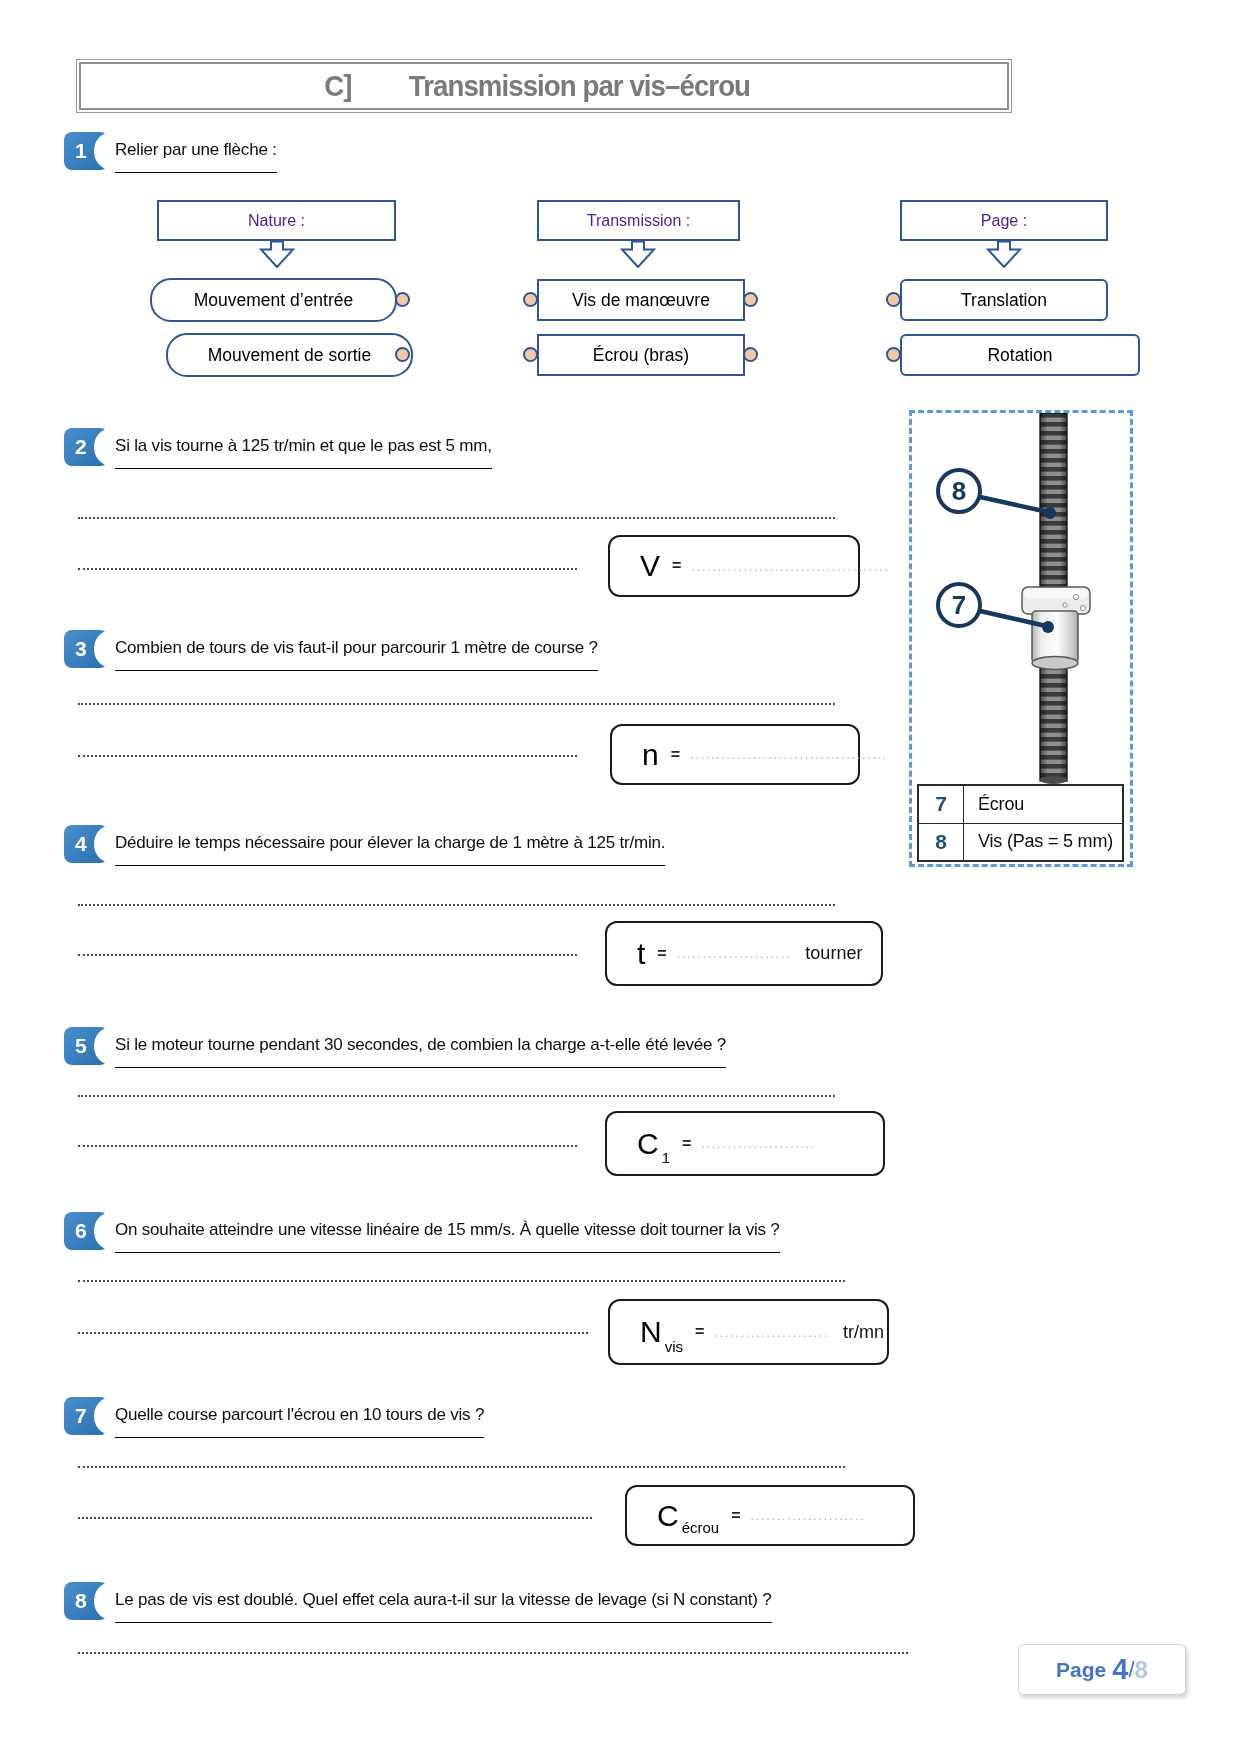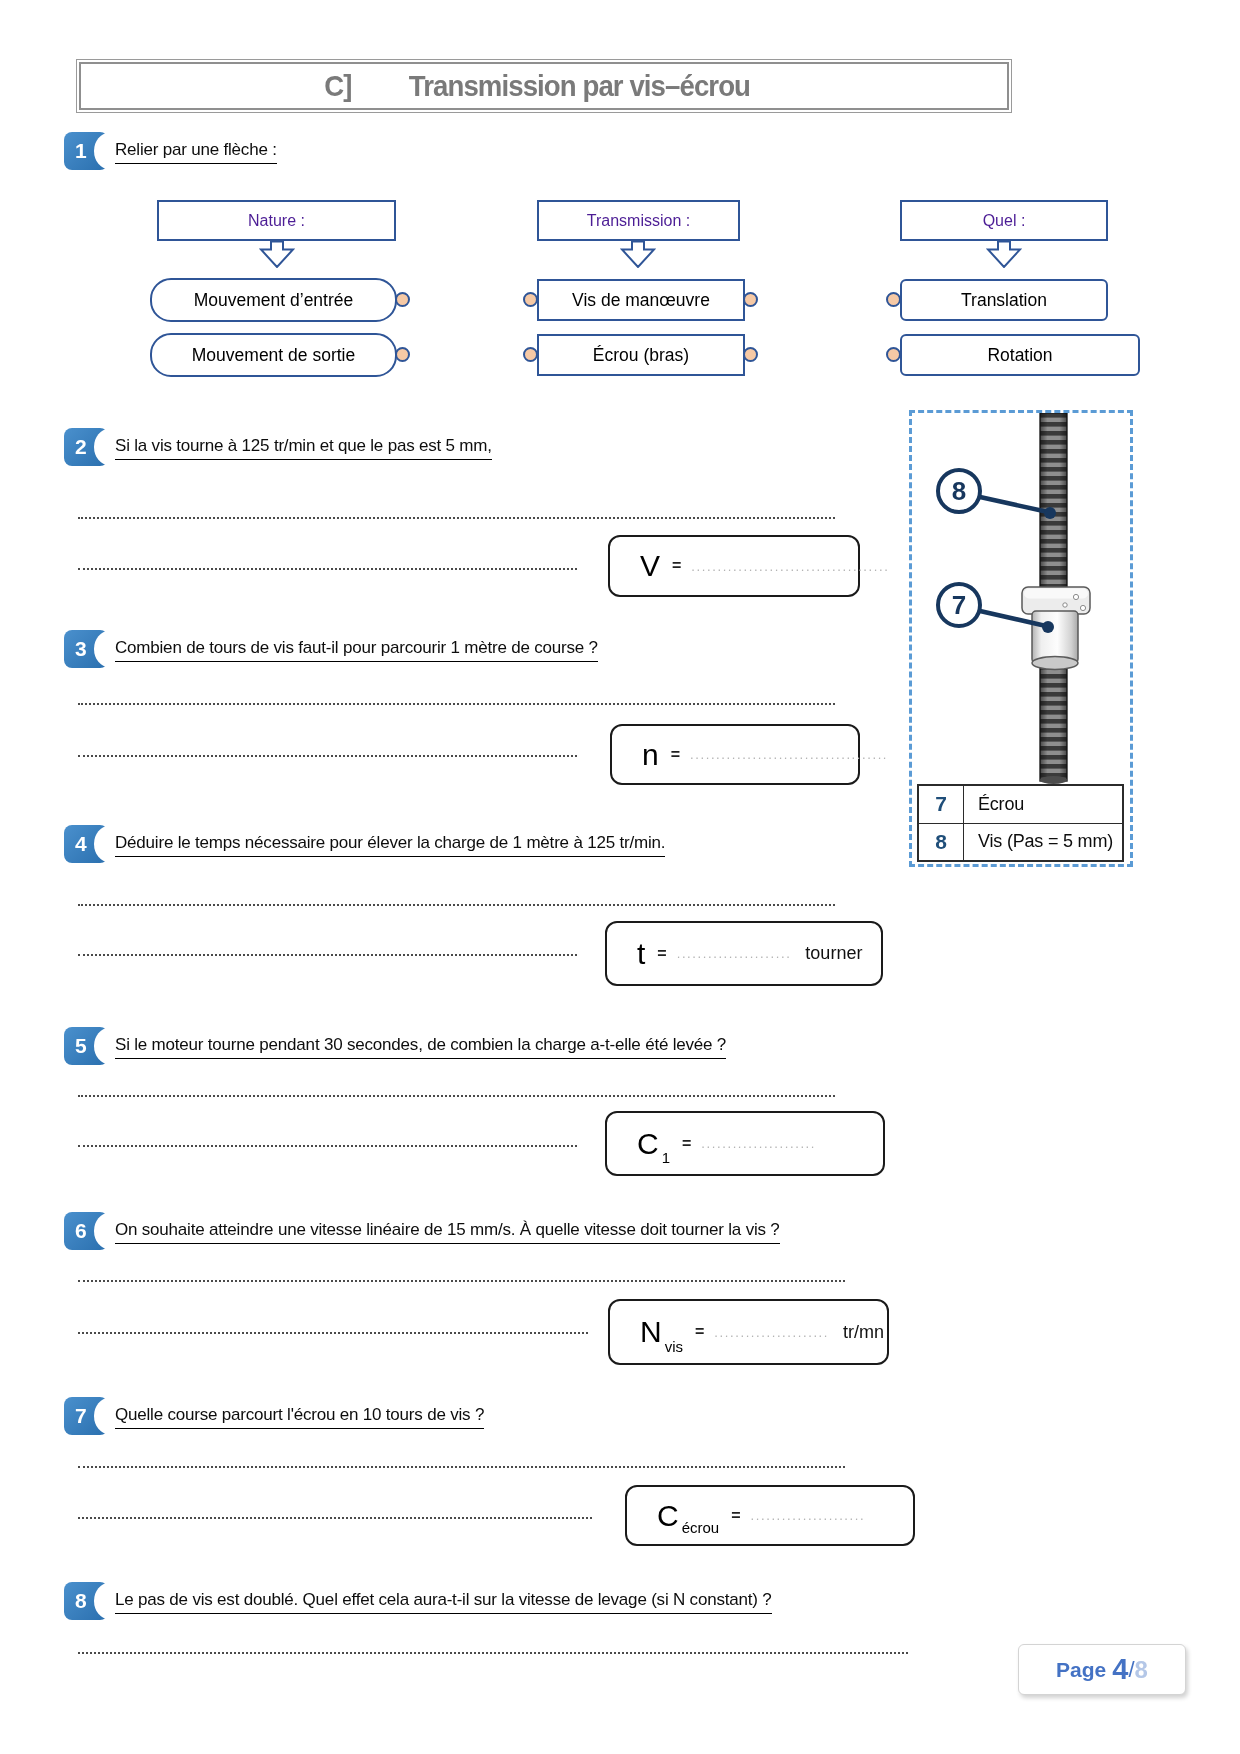--- a/index.html
+++ b/index.html
@@ -26,21 +26,21 @@
     display:flex;align-items:center;padding-left:11px;box-sizing:border-box;
   }
   .badge::after{
     content:'';position:absolute;right:-16px;top:50%;transform:translateY(-50%);
     width:30px;height:36px;background:#fff;border-radius:50%;
   }
   .qtext{
     position:absolute;left:115px;font-size:17px;letter-spacing:-.2px;color:#0d0d0d;
     white-space:nowrap;
   }
-  .qtext .ul{display:inline-block;border-bottom:1.7px solid #000;padding-bottom:3px;}
+  .qtext .ul{display:inline-block;border-bottom:1.7px solid #000;padding-bottom:12px;}
   
   .dotline{position:absolute;height:0;border-bottom:2.2px dotted #4a4a4a;}
   
   .ansbox{
     position:absolute;border:2.5px solid #1a1a1a;border-radius:12px;background:#fff;
     display:flex;align-items:center;box-sizing:border-box;padding-left:30px;
   }
   .ans-label{font-size:30px;color:#000;}
   .ans-sub{font-size:15px;color:#000;align-self:flex-end;margin:0 0 8px 3px;}
   .ans-eq{font-size:16px;font-weight:bold;color:#222;margin:0 10px 0 12px;}
@@ -105,36 +105,36 @@
   <div class="badge" style="top:132px">
       <span>1</span>
     </div>
   <div class="qtext" style="top:140px"><span class="ul">Relier par une flèche :</span></div>
 
   <div class="hdrbox" style="left:157px;top:200px;width:239px;height:41px">Nature :</div>
   <svg class="marrow" style="left:259px;top:241px" width="36" height="27" viewBox="0 0 36 27">
     <polygon points="12,0.5 24,0.5 24,8.5 34,8.5 18,26 2,8.5 12,8.5" fill="#fff" stroke="#2F5597" stroke-width="2"></polygon>
   </svg>
   <div class="itembox r12" style="left:150px;top:278px;width:247px;height:44px">Mouvement d’entrée</div>
-  <div class="itembox r12" style="left:150px;top:333px;width:247px;height:44px">Mouvement de sortie</div>
+  <div class="itembox r12" style="left:166px;top:333px;width:247px;height:44px">Mouvement de sortie</div>
   <div class="cdot" style="left:395px;top:292px"></div>
   <div class="cdot" style="left:395px;top:347px"></div>
 
   <div class="hdrbox" style="left:537px;top:200px;width:203px;height:41px">Transmission :</div>
   <svg class="marrow" style="left:620px;top:241px" width="36" height="27" viewBox="0 0 36 27">
     <polygon points="12,0.5 24,0.5 24,8.5 34,8.5 18,26 2,8.5 12,8.5" fill="#fff" stroke="#2F5597" stroke-width="2"></polygon>
   </svg>
   <div class="itembox r8" style="left:537px;top:279px;width:208px;height:42px">Vis de manœuvre</div>
   <div class="itembox r8" style="left:537px;top:334px;width:208px;height:42px">Écrou (bras)</div>
   <div class="cdot" style="left:523px;top:292px"></div>
   <div class="cdot" style="left:743px;top:292px"></div>
   <div class="cdot" style="left:523px;top:347px"></div>
   <div class="cdot" style="left:743px;top:347px"></div>
 
-  <div class="hdrbox" style="left:900px;top:200px;width:208px;height:41px">Quel :</div>
+  <div class="hdrbox" style="left:900px;top:200px;width:208px;height:41px">Page :</div>
   <svg class="marrow" style="left:986px;top:241px" width="36" height="27" viewBox="0 0 36 27">
     <polygon points="12,0.5 24,0.5 24,8.5 34,8.5 18,26 2,8.5 12,8.5" fill="#fff" stroke="#2F5597" stroke-width="2"></polygon>
   </svg>
   <div class="itembox r6" style="left:900px;top:279px;width:208px;height:42px">Translation</div>
   <div class="itembox r6" style="left:900px;top:334px;width:240px;height:42px">Rotation</div>
   <div class="cdot" style="left:886px;top:292px"></div>
   <div class="cdot" style="left:886px;top:347px"></div>
 
   <div class="badge" style="top:428px">
       <span>2</span>

